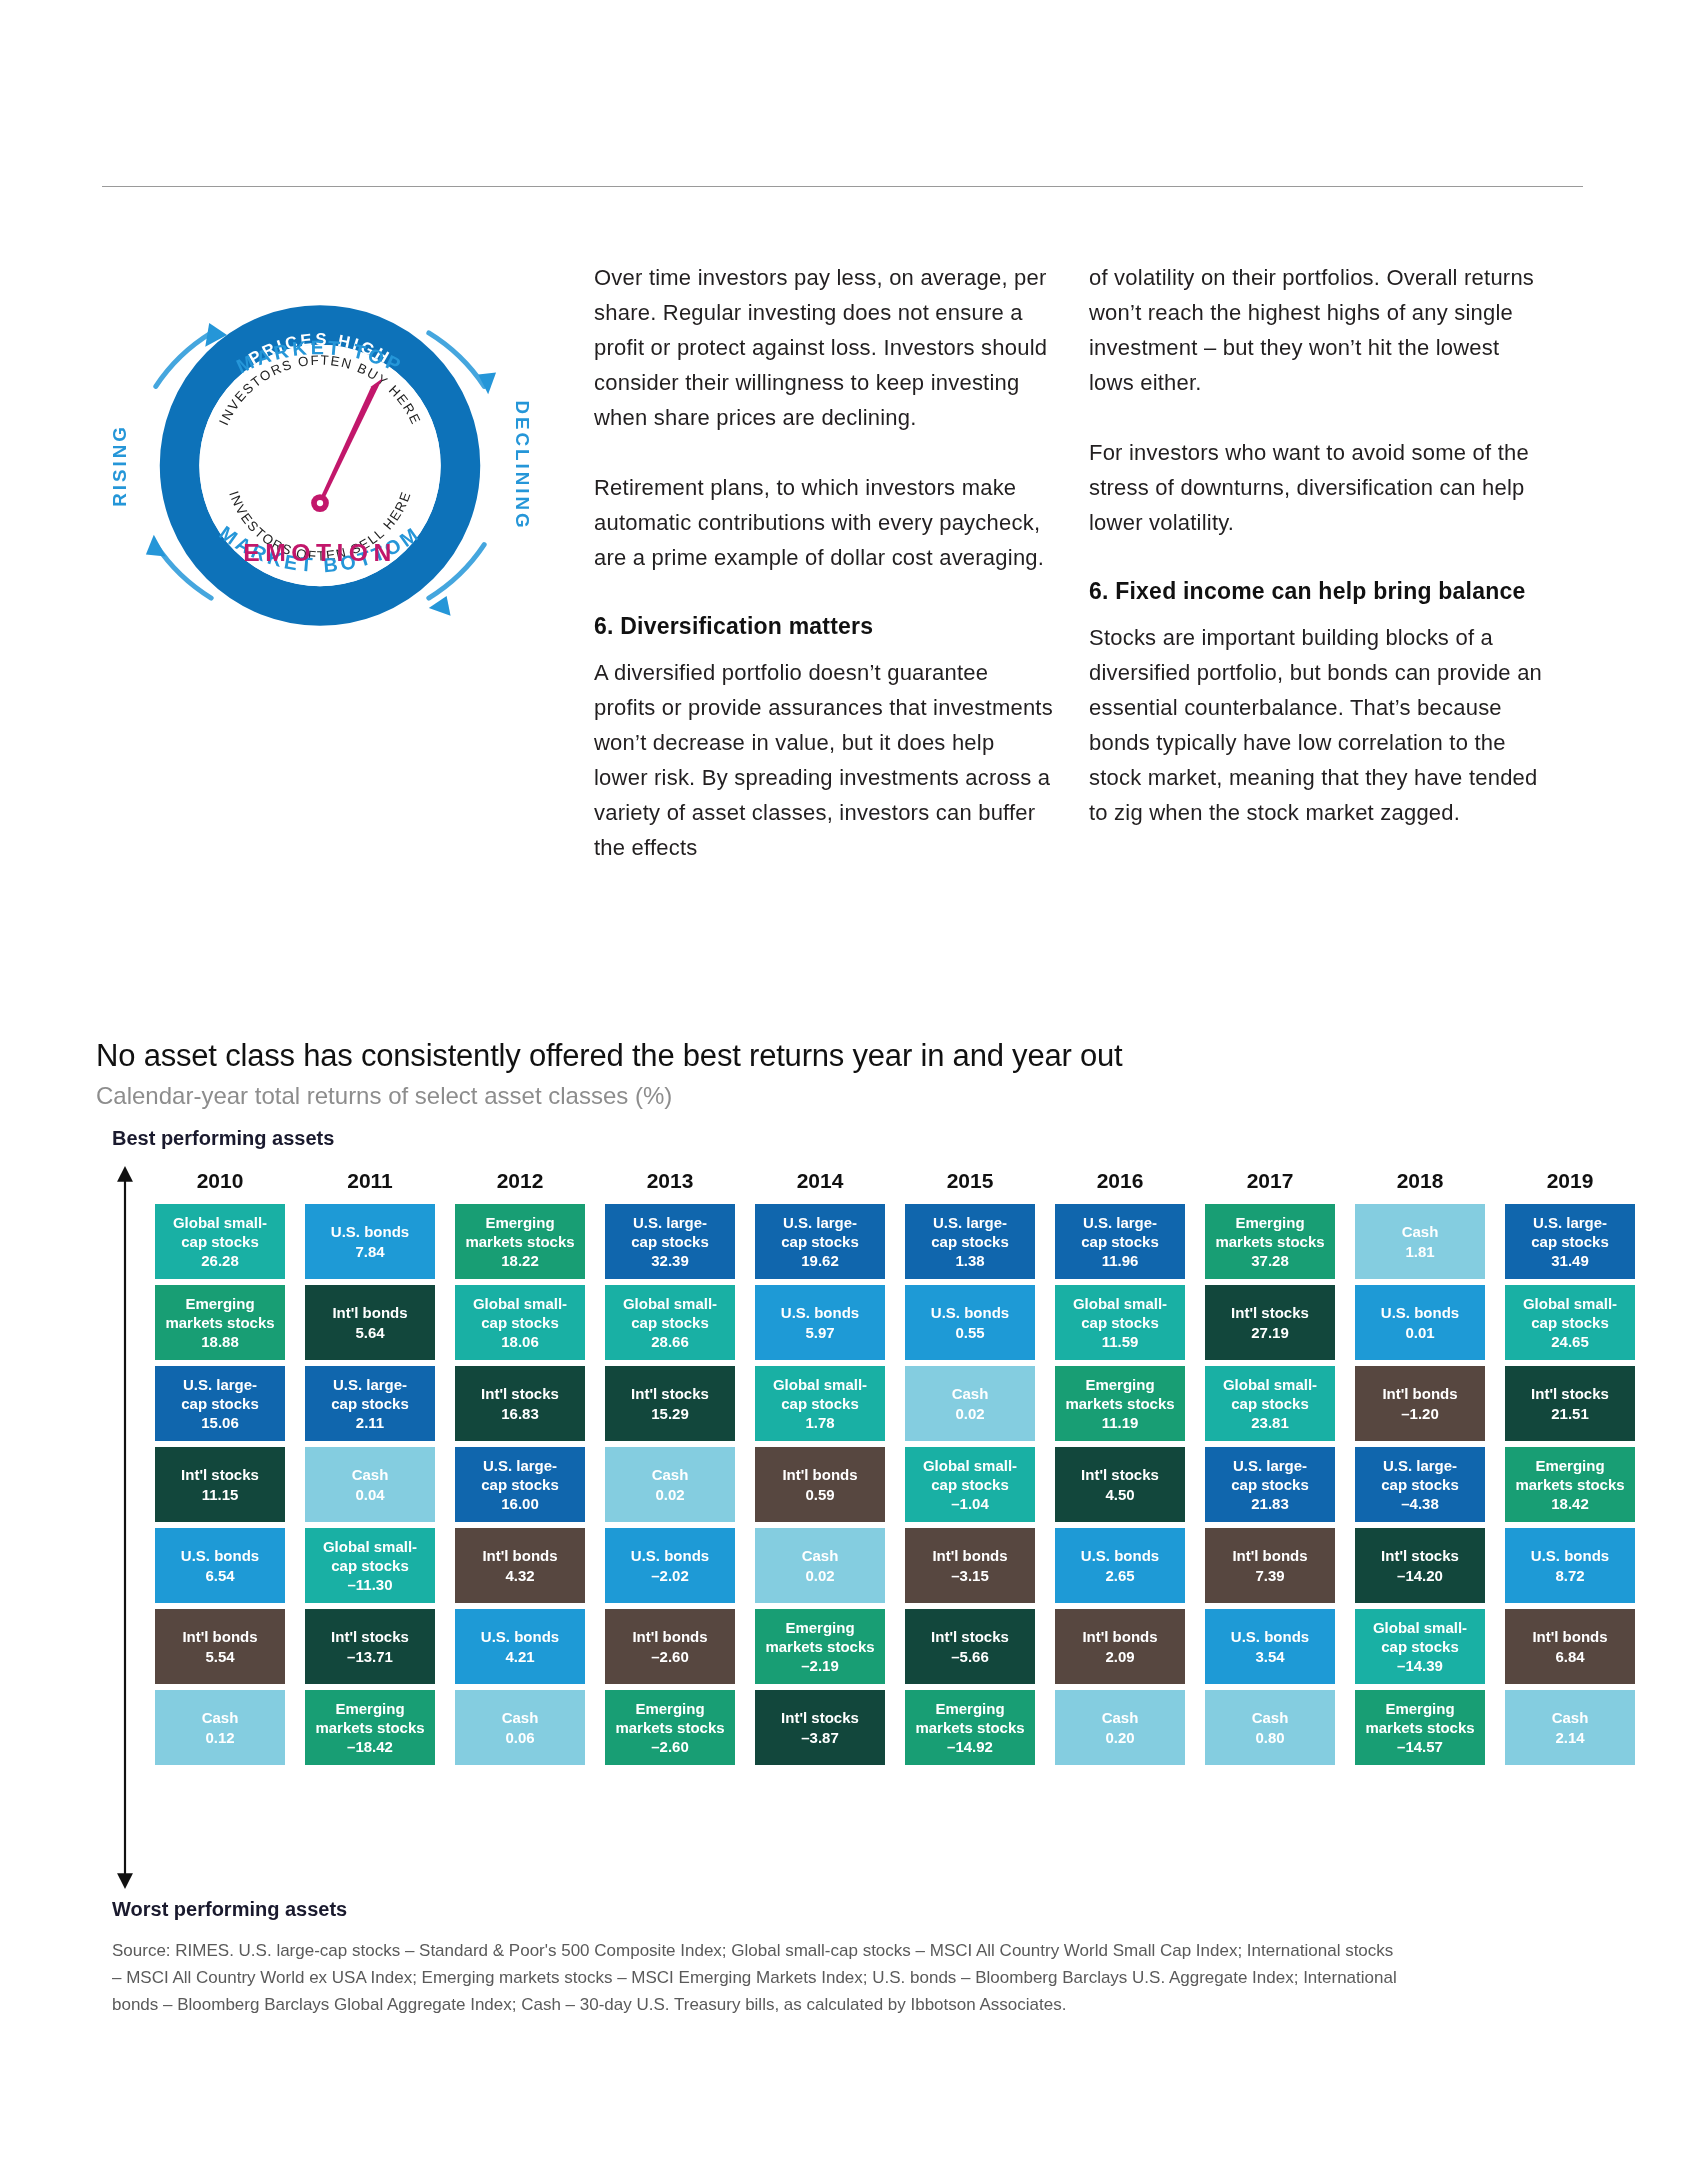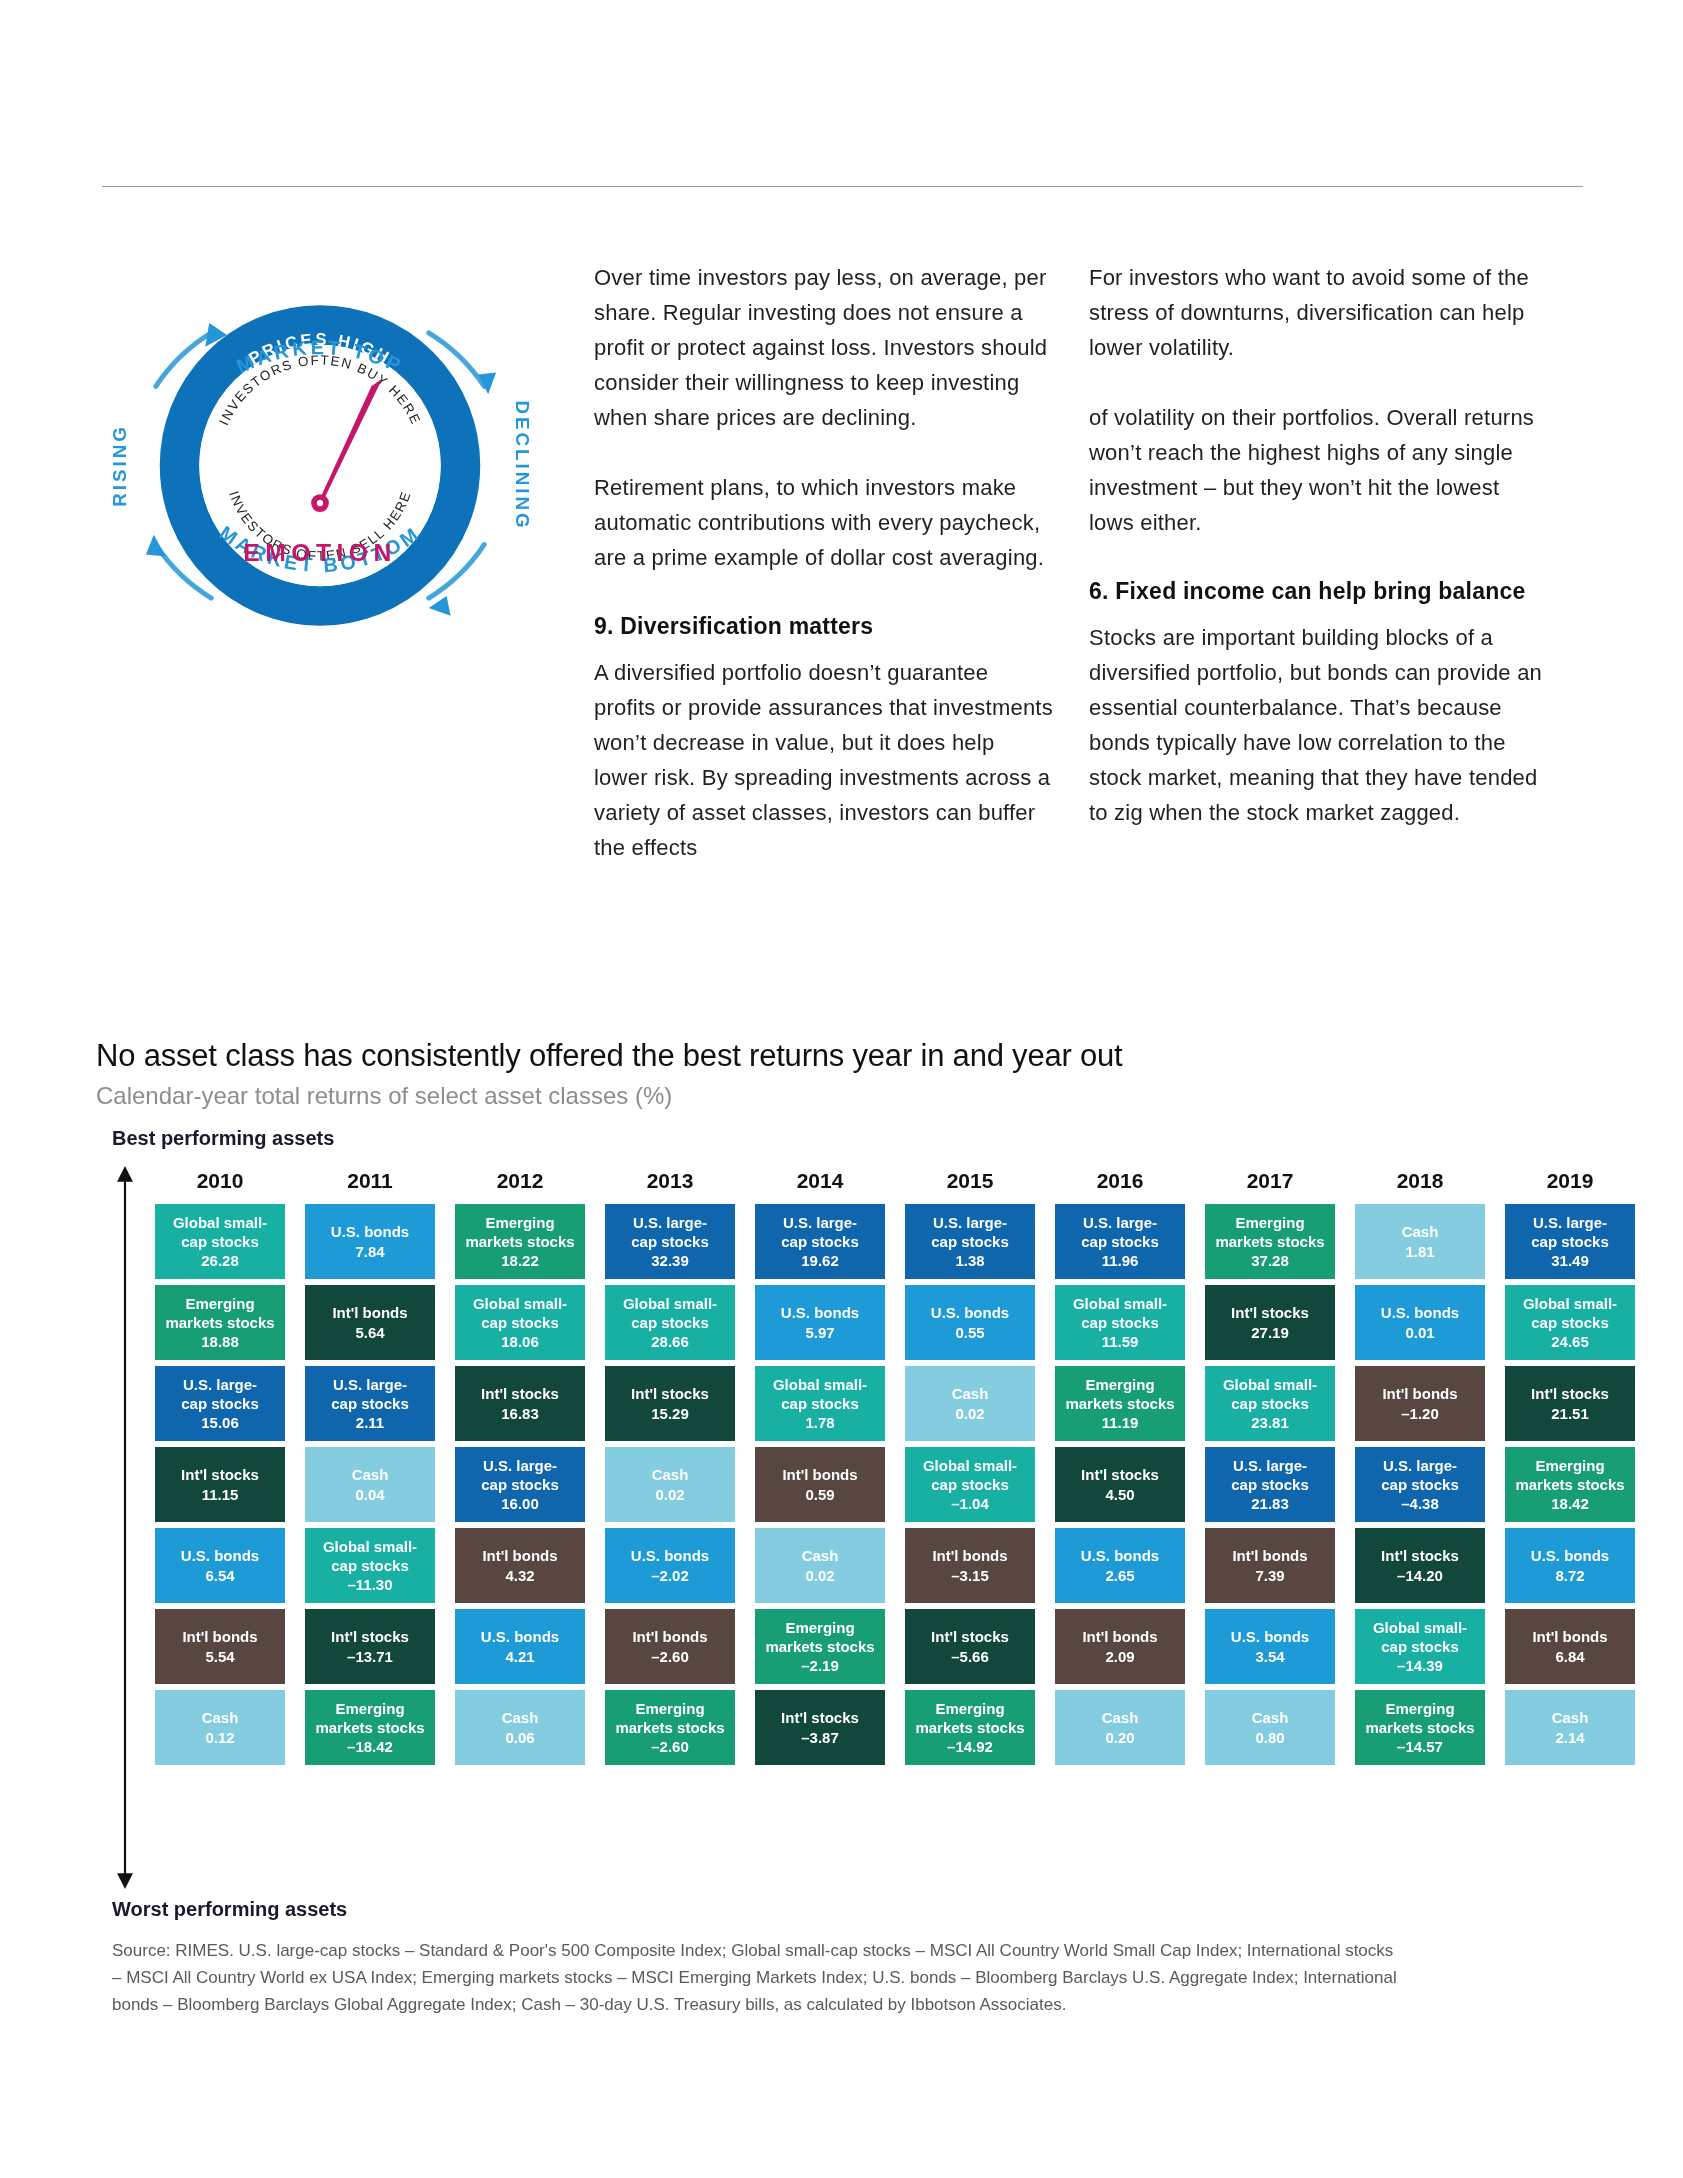--- a/index.html
+++ b/index.html
@@ -161,27 +161,27 @@
         <circle cx="220" cy="268" r="3.2" fill="#ffffff"></circle>
       </g>
 
       <text x="220" y="327" font-size="25" font-weight="bold" fill="#c2176b" letter-spacing="5.5" text-anchor="middle">EMOTION</text>
     </svg>
   </div>
 
   <div class="col-text col-mid">
     <p>Over time investors pay less, on average, per share. Regular investing does not ensure a profit or protect against loss. Investors should consider their willingness to keep investing when share prices are declining.</p>
     <p>Retirement plans, to which investors make automatic contributions with every paycheck, are a prime example of dollar cost averaging.</p>
-    <h3>9. Diversification matters</h3>
+    <h3>6. Diversification matters</h3>
     <p>A diversified portfolio doesn’t guarantee profits or provide assurances that investments won’t decrease in value, but it does help lower risk. By spreading investments across a variety of asset classes, investors can buffer the effects</p>
   </div>
 
   <div class="col-text col-right">
+    <p>of volatility on their portfolios. Overall returns won’t reach the highest highs of any single investment – but they won’t hit the lowest lows either.</p>
     <p>For investors who want to avoid some of the stress of downturns, diversification can help lower volatility.</p>
-    <p>of volatility on their portfolios. Overall returns won’t reach the highest highs of any single investment – but they won’t hit the lowest lows either.</p>
     <h3>6. Fixed income can help bring balance</h3>
     <p>Stocks are important building blocks of a diversified portfolio, but bonds can provide an essential counterbalance. That’s because bonds typically have low correlation to the stock market, meaning that they have tended to zig when the stock market zagged.</p>
   </div>
 </div>
 
 <div class="chart-block">
   <p class="chart-title">No asset class has consistently offered the best returns year in and year out</p>
   <p class="chart-sub">Calendar-year total returns of select asset classes (%)</p>
 </div>
 

